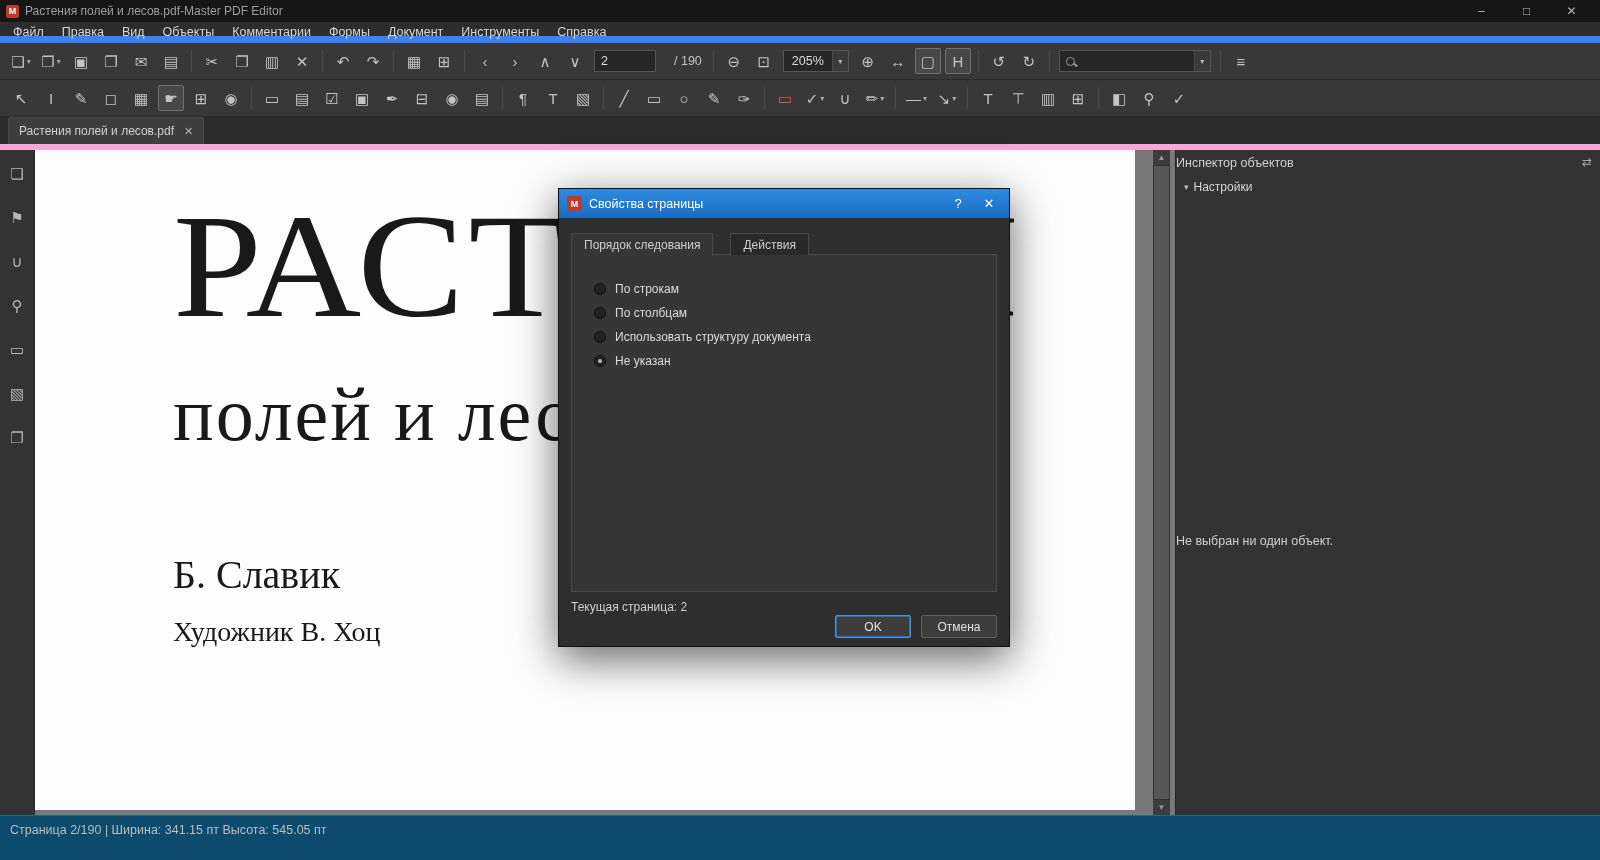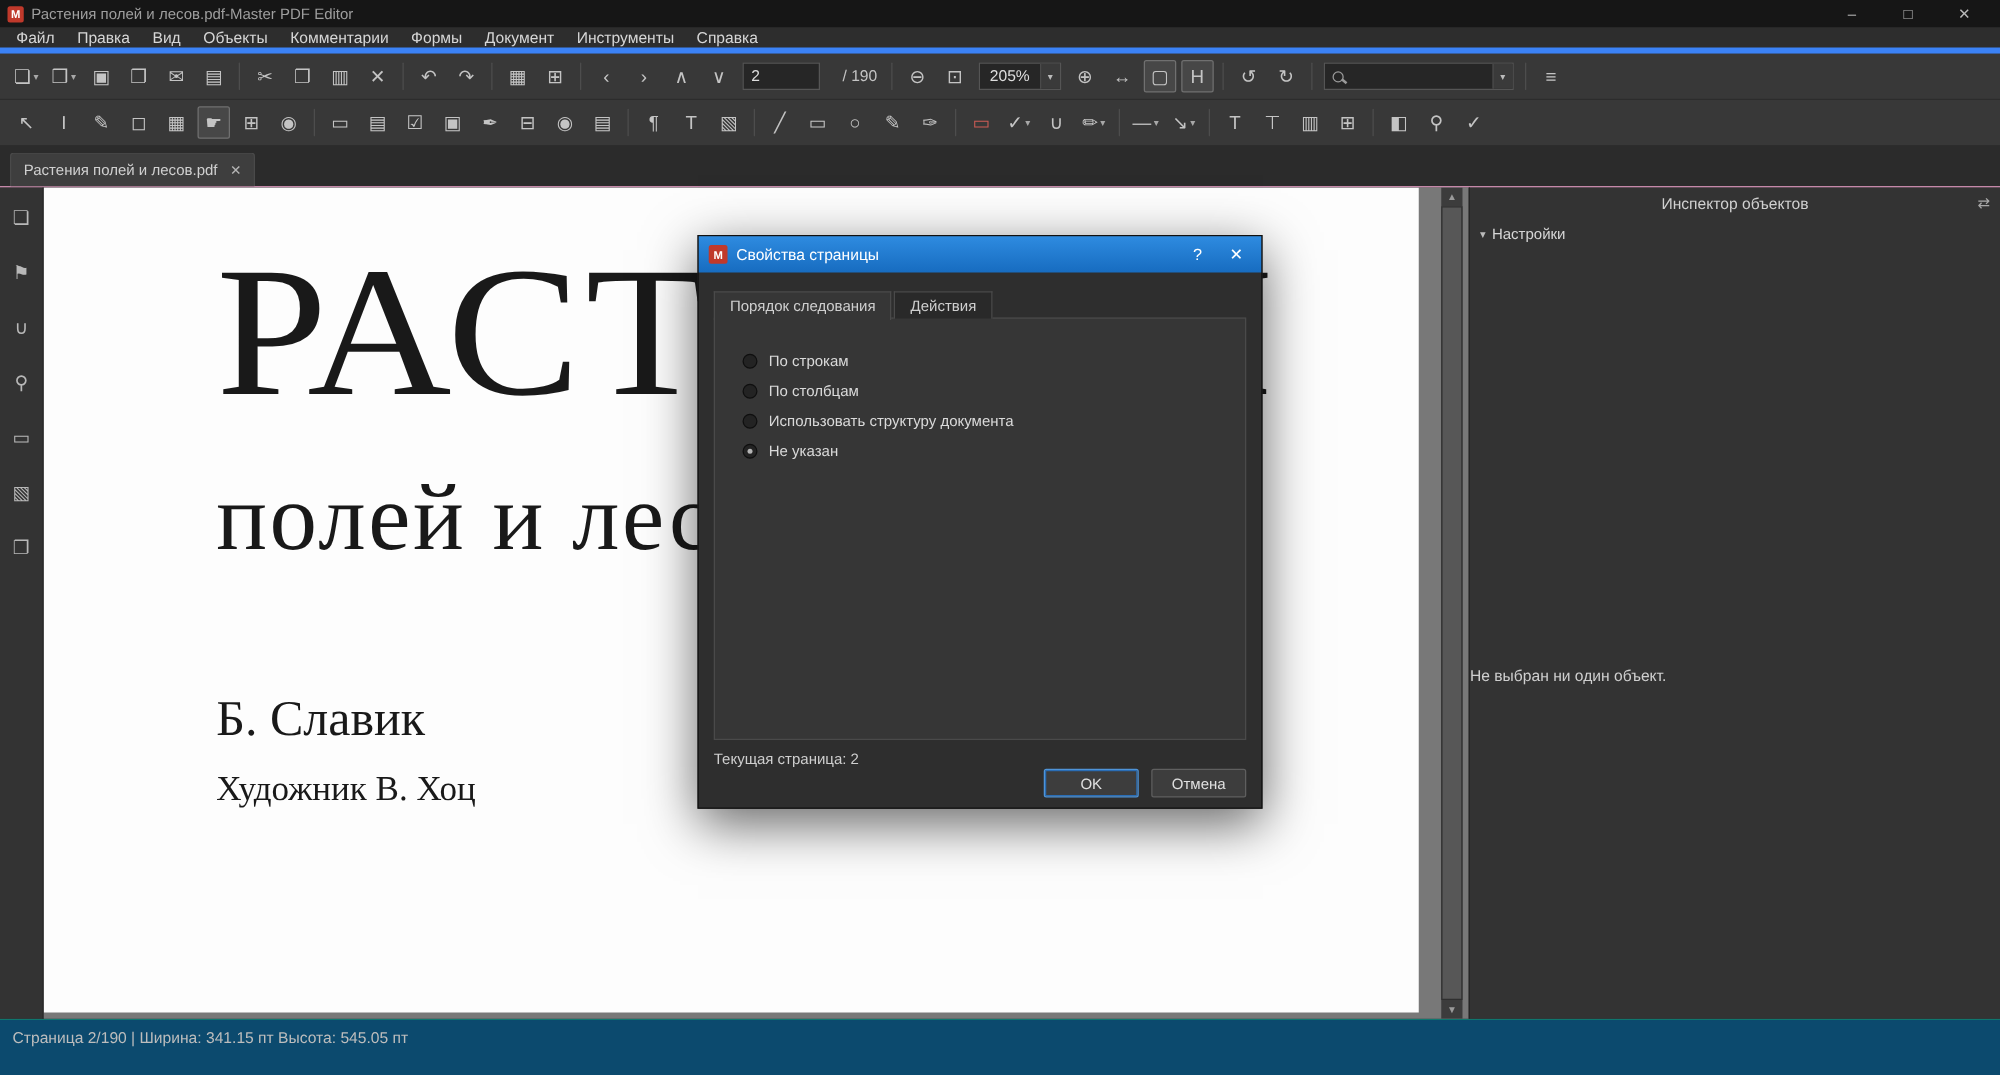--- a/index.html
+++ b/index.html
@@ -5,76 +5,76 @@
   *{box-sizing:border-box;margin:0;padding:0}
   html,body{width:1600px;height:860px}
   body{position:relative;background:#2e2e2e;font-family:"Liberation Sans","DejaVu Sans",sans-serif;overflow:hidden;color:#c8c8c8}
   
   .titlebar{height:22px;background:#161616;display:flex;align-items:center;padding:0 6px;gap:6px}
   .applogo{width:13px;height:13px;background:#c0392b;color:#fff;font-size:9px;font-weight:bold;display:flex;align-items:center;justify-content:center;border-radius:2px;flex:none}
   .wtitle{font-size:12px;color:#9e9e9e;white-space:nowrap}
   .wctrls{margin-left:auto;display:flex}
   .wbtn{width:45px;text-align:center;font-size:12px;color:#b8b8b8}
   
-  .menubar{height:21px;background:#2d2d2d;display:flex;align-items:center;padding-left:4px;border-bottom:5px solid #3b82f6}
+  .menubar{height:21px;background:#2d2d2d;display:flex;padding-left:4px;border-bottom:7px solid #3b82f6}
   .menu-item{padding:0 9px;font-size:12.5px;color:#d6d6d6;line-height:21px;white-space:nowrap}
   
   .toolbar{height:37px;background:#383838;border-bottom:1px solid #2c2c2c;display:flex;align-items:center;padding:0 6px}
   .tbtn{flex:none;height:26px;min-width:26px;display:flex;align-items:center;justify-content:center;border:1px solid transparent;border-radius:2px;margin:0 2px;color:#c4c4c4;padding:0 2px}
   .tbtn .glyph{font-size:15px;line-height:1}
   .tbtn .caret{font-size:8px;margin-left:2px;color:#a8a8a8}
   .tbtn .caret:empty{display:none}
   .tbtn.active{background:#474747;border-color:#707070}
   .tbtn.red .glyph{color:#cd5c55}
   .tbtn.sep{min-width:0;width:1px;height:22px;background:#4d4d4d;border:none;margin:0 5px;padding:0}
   .page-input{flex:none;width:62px;height:22px;background:#262626;border:1px solid #555;color:#ddd;font-size:12.5px;padding:0 6px;margin:0 4px;font-family:inherit}
   .page-total{flex:none;font-size:12.5px;color:#c4c4c4;margin:0 6px 0 14px}
   .zoom-combo{flex:none;height:22px;display:flex;align-items:center;background:#262626;border:1px solid #555;margin:0 4px}
   .zoom-val{font-size:12.5px;color:#ddd;padding:0 8px}
   .combo-caret{width:16px;height:100%;display:flex;align-items:center;justify-content:center;font-size:8px;color:#bbb;border-left:1px solid #4a4a4a;background:#3a3a3a}
   .searchbox{flex:none;height:22px;width:152px;display:flex;align-items:center;background:#262626;border:1px solid #555;margin:0 4px;padding-left:6px}
   .search-input{flex:1;min-width:0;background:transparent;border:none;outline:none;color:#ddd;font-size:12px;padding:0 4px;font-family:inherit}
   .mag{width:9px;height:9px;border:1.5px solid #9a9a9a;border-radius:50%;position:relative;flex:none}
   .mag::after{content:"";position:absolute;width:5px;height:1.5px;background:#9a9a9a;right:-4px;bottom:-1px;transform:rotate(40deg)}
   
-  .tabbar{height:33px;background:#2b2b2b;display:flex;align-items:flex-end;padding-left:8px;border-bottom:1px solid #f9a8d4}
+  .tabbar{height:33px;background:#2b2b2b;display:flex;align-items:flex-end;padding-left:8px;border-bottom:6px solid #f9a8d4}
   .tab{height:27px;background:#3e3e3e;border:1px solid #4a4a4a;border-bottom:none;display:flex;align-items:center;gap:10px;padding:0 10px;font-size:12px;color:#d0d0d0;border-radius:3px 3px 0 0}
   .tab-close{font-size:11px;color:#b5b5b5}
   
   .main{display:flex;height:665px}
   .sidebar{width:35px;background:#333;border-right:1px solid #272727;display:flex;flex-direction:column;align-items:center;padding-top:10px;gap:16px;flex:none}
   .side-btn{width:26px;height:28px;display:flex;align-items:center;justify-content:center;color:#b8b8b8;font-size:15px}
   .docarea{flex:1;position:relative;background:#787878;overflow:hidden}
   .page{position:absolute;left:0;top:0;width:1100px;height:660px;background:#fdfdfd}
   .serif{font-family:"Liberation Serif","DejaVu Serif",serif;color:#191919;line-height:1;position:absolute;white-space:nowrap}
   .doc-h1{left:138px;top:42px;font-size:148px;letter-spacing:4px;transform:scaleX(1.08);transform-origin:left top}
   .doc-h2{left:138px;top:226px;font-size:76px;letter-spacing:2px}
   .doc-author{left:138px;top:405px;font-size:40px}
   .doc-artist{left:138px;top:468px;font-size:28px}
   .vscroll{position:absolute;top:0;right:5px;width:17px;height:100%;background:#3c3c3c;display:flex;flex-direction:column;align-items:center}
   .sarrow{height:15px;font-size:8px;color:#9a9a9a;display:flex;align-items:center;flex:none}
   .sthumb{flex:1;width:100%;background:#575757;border:1px solid #2f2f2f}
   
   .inspector{width:425px;background:#333;border-left:1px solid #242424;position:relative;flex:none}
-  .insp-header{height:26px;display:flex;align-items:center;justify-content:center;font-size:12.5px;color:#d0d0d0;position:relative}
+  .insp-header{height:26px;display:flex;align-items:center;justify-content:flex-start;font-size:12.5px;color:#d0d0d0;position:relative}
   .insp-dock{position:absolute;right:8px;top:5px;font-size:12px;color:#a8a8a8}
   .insp-section{display:flex;align-items:center;gap:5px;padding:4px 8px;font-size:12px;color:#d6d6d6}
   .tri{font-size:9px;color:#bbb}
   .insp-empty{position:absolute;left:0;right:0;top:384px;font-size:12.5px;color:#cfcfcf}
   
   .statusbar{height:55px;background:#0c4a6e;border-top:1px solid #0f766e;font-size:12.5px;color:#bdbdbd;padding:7px 10px}
   
   .dialog{position:absolute;left:558px;top:188px;width:452px;height:459px;background:#2e2e2e;border:1px solid #101010;box-shadow:0 12px 40px rgba(0,0,0,.6);z-index:50}
   .dlg-title{height:29px;background:linear-gradient(#2e8be0,#176cc0);display:flex;align-items:center;padding:0 8px;gap:7px}
   .dlg-logo{width:15px;height:15px;background:#c0392b;color:#fff;font-weight:bold;font-size:9px;display:flex;align-items:center;justify-content:center;border-radius:2px;flex:none}
   .dlg-title-text{color:#fff;font-size:12.5px;flex:1}
   .dlg-help,.dlg-close{color:#fff;font-size:13px;width:24px;text-align:center}
   .dlg-body{position:relative;height:430px;padding:12px}
   .dlg-tabs{display:flex;margin-top:3px;position:relative;z-index:2}
-  .dlg-tab{height:22px;line-height:22px;padding:0 12px;font-size:12px;color:#cfcfcf;background:#292929;border:1px solid #4a4a4a;border-bottom:none;margin-right:2px}
+  .dlg-tab{height:22px;line-height:22px;padding:0 12px;font-size:12px;color:#cfcfcf;background:#292929;border:1px solid #4a4a4a;border-bottom:none;margin-right:17px}
   .dlg-tab.active{background:#363636;height:23px;margin-bottom:-1px}
   .dlg-content{height:338px;background:#363636;border:1px solid #4a4a4a;margin-top:-1px;padding:22px 0 0 22px}
   .radio-row{display:flex;align-items:center;gap:9px;height:24px}
   .radio{width:12px;height:12px;border-radius:50%;background:#232323;border:1px solid #0f0f0f;position:relative;flex:none}
   .radio.selected::after{content:"";position:absolute;left:3px;top:3px;width:4px;height:4px;border-radius:50%;background:#b5b5b5}
   .radio-label{font-size:12px;color:#dadada}
   .dlg-current{position:absolute;left:12px;bottom:34px;font-size:12px;color:#cfcfcf}
   .dlg-buttons{position:absolute;right:12px;bottom:10px;display:flex;gap:10px}
   .btn{width:76px;height:23px;background:#3d3d3d;border:1px solid #5f5f5f;color:#e0e0e0;font-size:12px;font-family:inherit;border-radius:2px}
   .btn.ok{border-color:#4f94d8;box-shadow:0 0 0 1px #2a6db5 inset}

